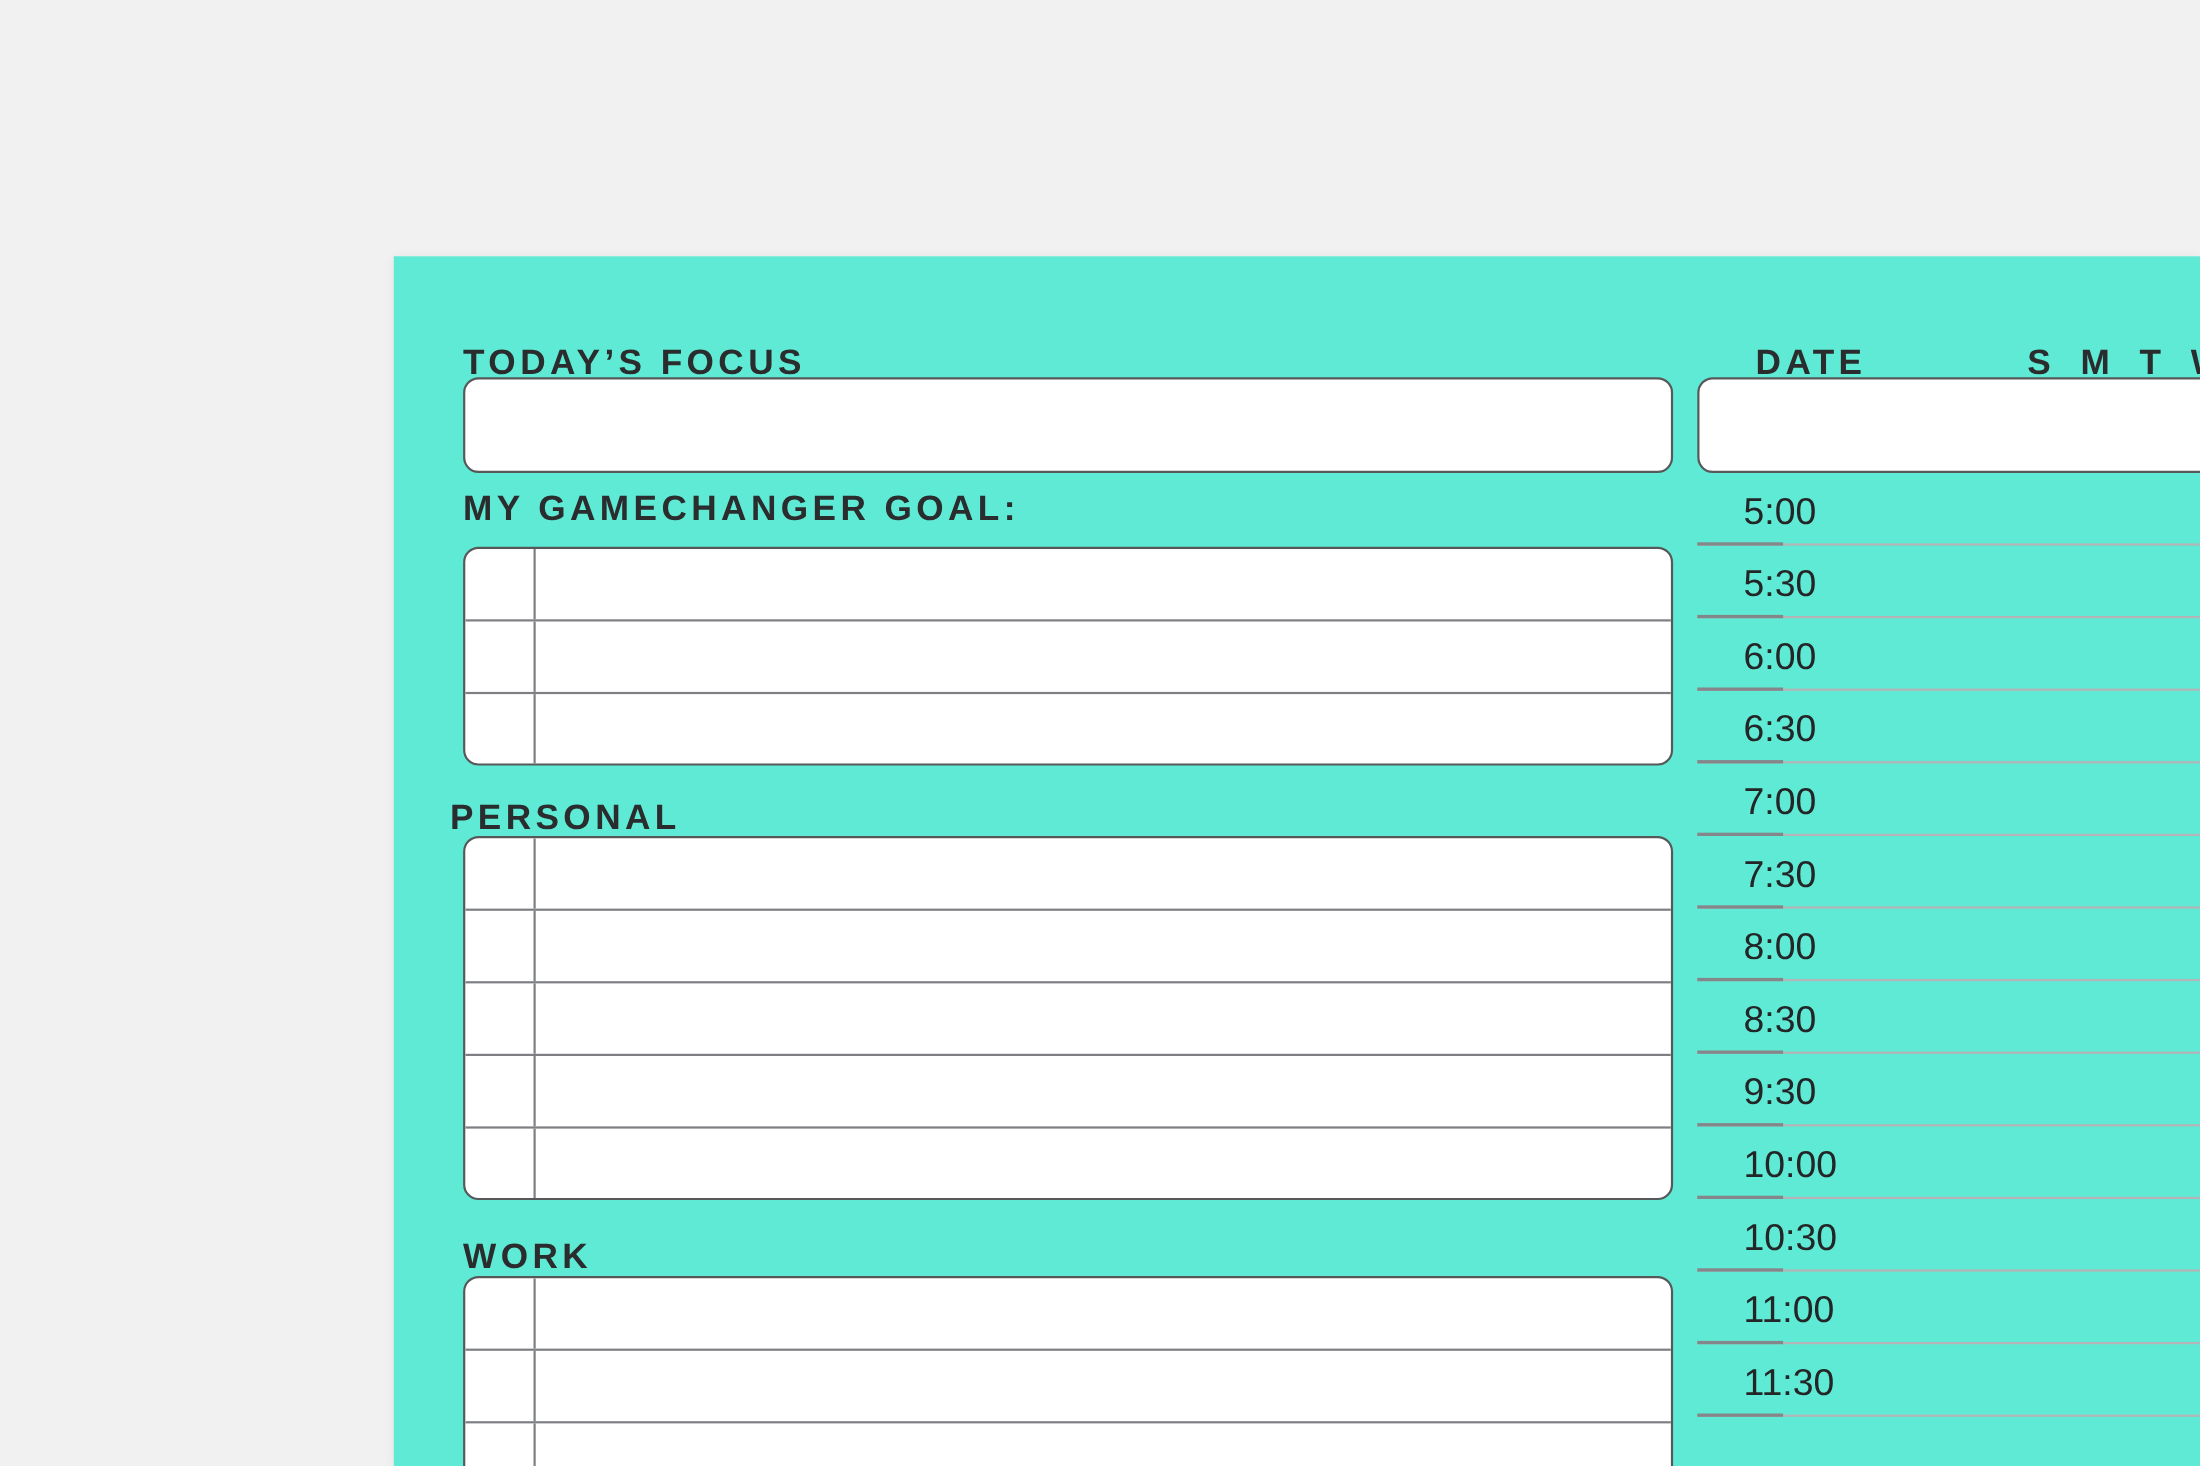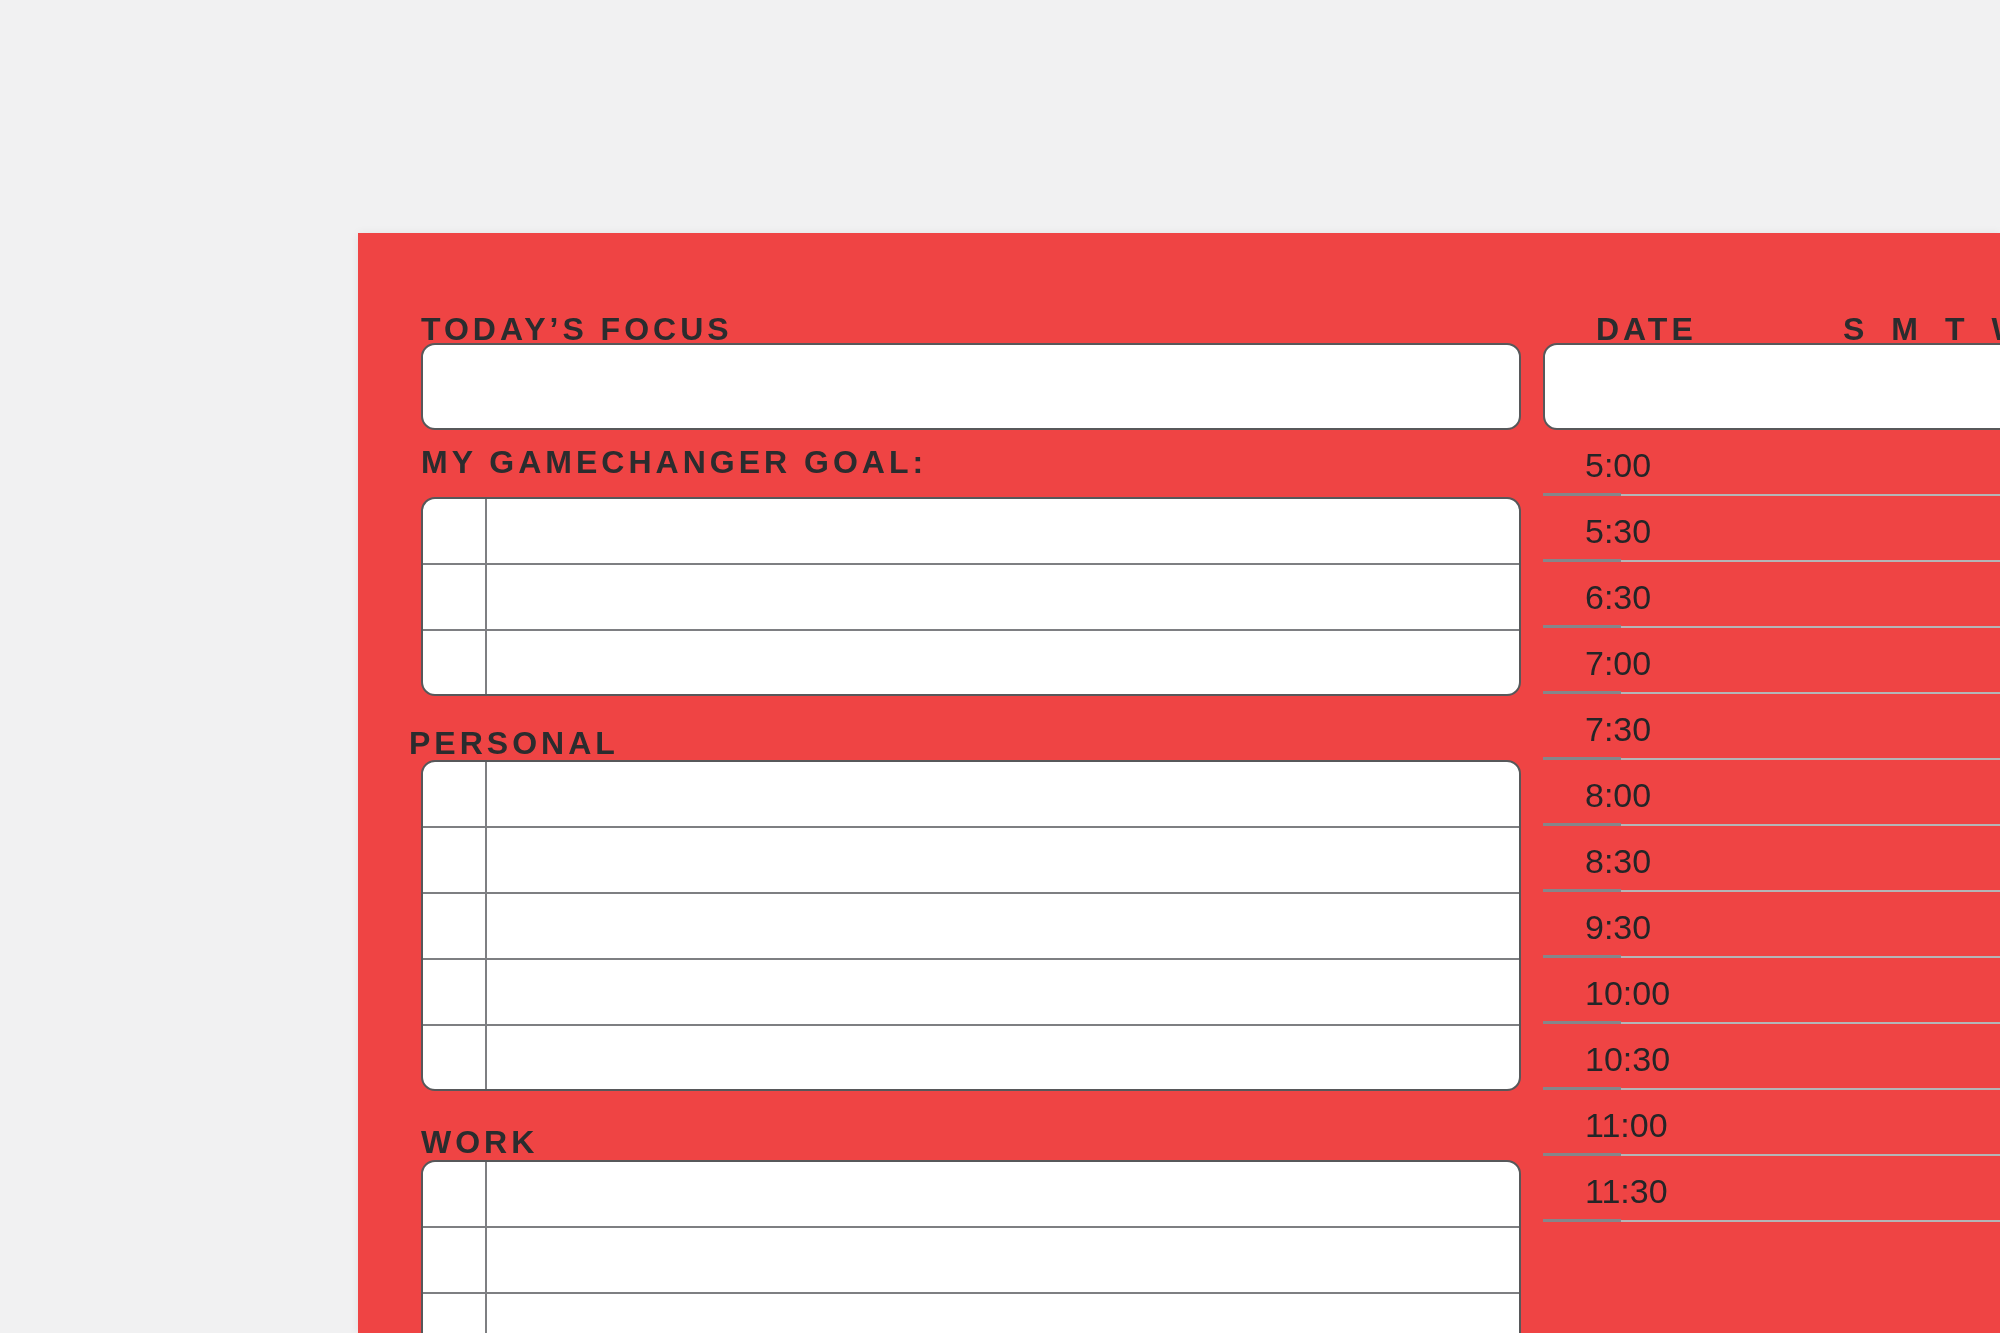--- a/index.html
+++ b/index.html
@@ -6,21 +6,21 @@
   html,body { width:2000px; height:1333px; overflow:hidden; }
   body {
     background:#f1f1f2;
     font-family:"Liberation Sans","DejaVu Sans",sans-serif;
     color:#2b2c2e;
     position:relative;
   }
   .page {
     position:absolute; left:358px; top:233px;
     width:1642px; height:1100px;
-    background:#ef4444;
+    background:#5eead4;
     box-shadow:0 1px 10px rgba(0,0,0,.07);
     overflow:hidden;
   }
   .ttl {
     position:absolute;
     font-size:32px; font-weight:700;
     letter-spacing:4px;
     color:#2b2c2e;
     white-space:nowrap;
     line-height:1;
@@ -171,20 +171,24 @@
   <div class="times">
     <div class="time-row">
         <span class="time-label">5:00</span>
         <span class="time-entry"></span>
       </div>
       <div class="time-row">
         <span class="time-label">5:30</span>
         <span class="time-entry"></span>
       </div>
       <div class="time-row">
+        <span class="time-label">6:00</span>
+        <span class="time-entry"></span>
+      </div>
+      <div class="time-row">
         <span class="time-label">6:30</span>
         <span class="time-entry"></span>
       </div>
       <div class="time-row">
         <span class="time-label">7:00</span>
         <span class="time-entry"></span>
       </div>
       <div class="time-row">
         <span class="time-label">7:30</span>
         <span class="time-entry"></span>

